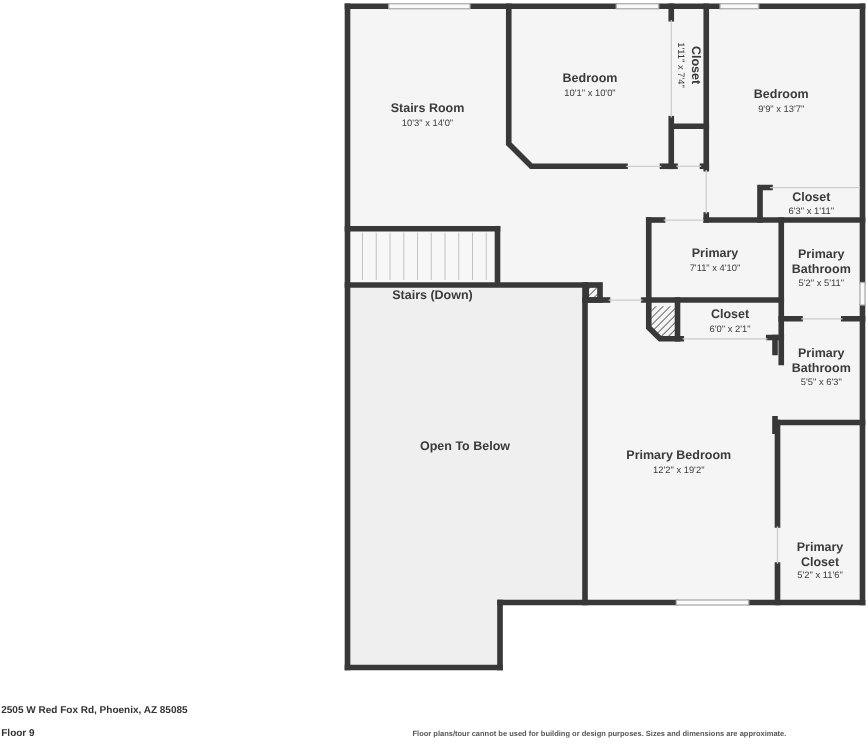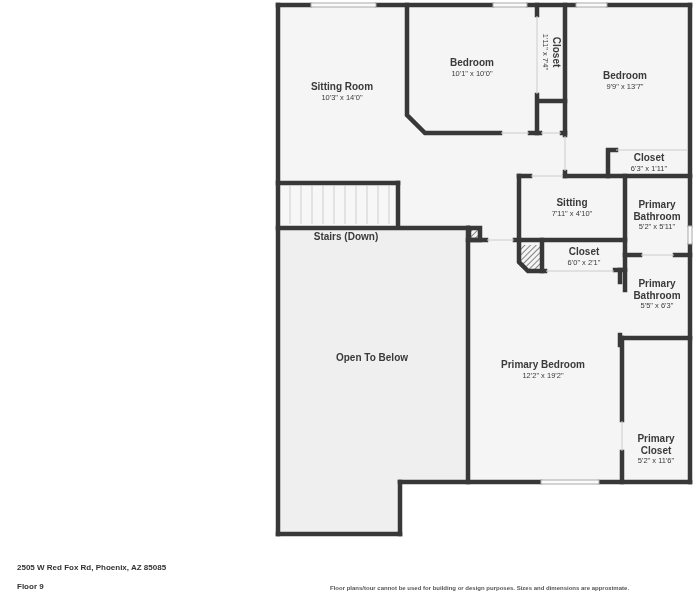--- a/index.html
+++ b/index.html
@@ -2,21 +2,21 @@
 <html><head>
 <meta charset="utf-8">
 <style>
   html,body{margin:0;padding:0;background:#ffffff;}
   body{width:694px;height:600px;position:relative;overflow:hidden;font-family:"Liberation Sans","DejaVu Sans",sans-serif;}
   #plan{position:absolute;left:0;top:0;}
   .label{position:absolute;text-align:center;color:#3a3a3a;transform:translate(-50%,-50%);white-space:nowrap;line-height:1.15;}
   .label .nm{font-size:10px;font-weight:bold;display:block;}
   .label .dm{font-size:7.5px;display:block;margin-top:1px;}
   .label.vert{transform:translate(-50%,-50%) rotate(90deg);}
-  .foot{position:absolute;color:#333;font-size:8px;font-weight:bold;margin-left:16px;}
+  .foot{position:absolute;color:#333;font-size:8px;font-weight:bold;}
   .disc{position:absolute;color:#555;font-size:6px;font-weight:bold;}
 </style>
 </head>
 <body>
 
 <svg id="plan" width="694" height="600">
   <defs>
     <pattern id="hatch" width="4" height="4" patternUnits="userSpaceOnUse" patternTransform="rotate(45)">
       <rect width="4" height="4" fill="#f5f5f5"></rect>
       <line x1="0" y1="0" x2="0" y2="4" stroke="#383838" stroke-width="1.2"></line>
@@ -113,21 +113,21 @@
     <line x1="487" y1="240" x2="514" y2="240"></line>
     <line x1="546" y1="271" x2="614" y2="271"></line>
     <line x1="641" y1="255" x2="674" y2="255"></line>
     <line x1="622" y1="421" x2="622" y2="451"></line>
     <line x1="537" y1="16" x2="537" y2="94"></line>
     <line x1="565" y1="136" x2="565" y2="171"></line>
   </g>
 </svg>
 
 <div class="label" style="left:342px;top:92px;">
-  <span class="nm">Sitting Room</span>
+  <span class="nm">Stairs Room</span>
   <span class="dm">10'3" x 14'0"</span>
 </div>
 <div class="label" style="left:472px;top:68px;">
   <span class="nm">Bedroom</span>
   <span class="dm">10'1" x 10'0"</span>
 </div>
 <div class="label vert" style="left:551px;top:52px;">
   <span class="nm">Closet</span>
   <span class="dm">1'11" x 7'4"</span>
 </div>
@@ -136,21 +136,21 @@
   <span class="dm">9'9" x 13'7"</span>
 </div>
 <div class="label" style="left:649px;top:163px;">
   <span class="nm">Closet</span>
   <span class="dm">6'3" x 1'11"</span>
 </div>
 <div class="label" style="left:346px;top:205px;margin-top:32px;">
   <span class="nm">Stairs (Down)</span>
 </div>
 <div class="label" style="left:572px;top:208px;">
-  <span class="nm">Sitting</span>
+  <span class="nm">Primary</span>
   <span class="dm">7'11" x 4'10"</span>
 </div>
 <div class="label" style="left:657px;top:215px;width:60px;white-space:normal;">
   <span class="nm">Primary Bathroom</span>
   <span class="dm">5'2" x 5'11"</span>
 </div>
 <div class="label" style="left:584px;top:257px;">
   <span class="nm">Closet</span>
   <span class="dm">6'0" x 2'1"</span>
 </div>

